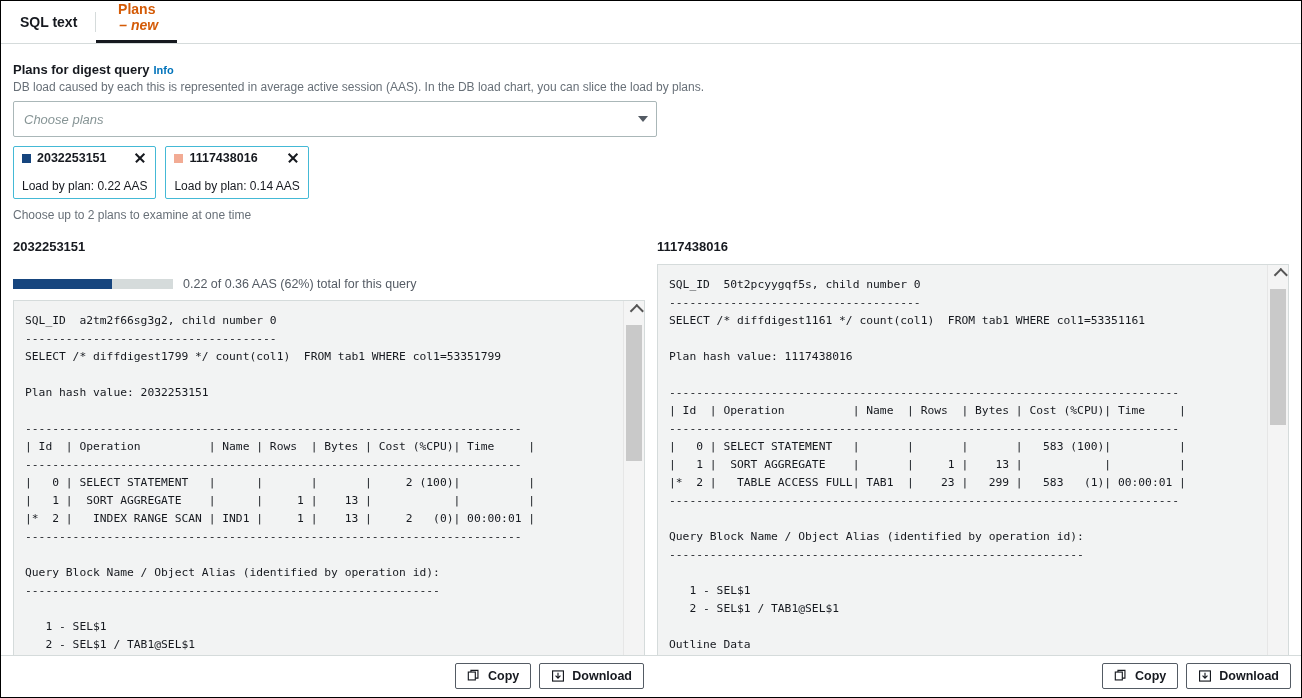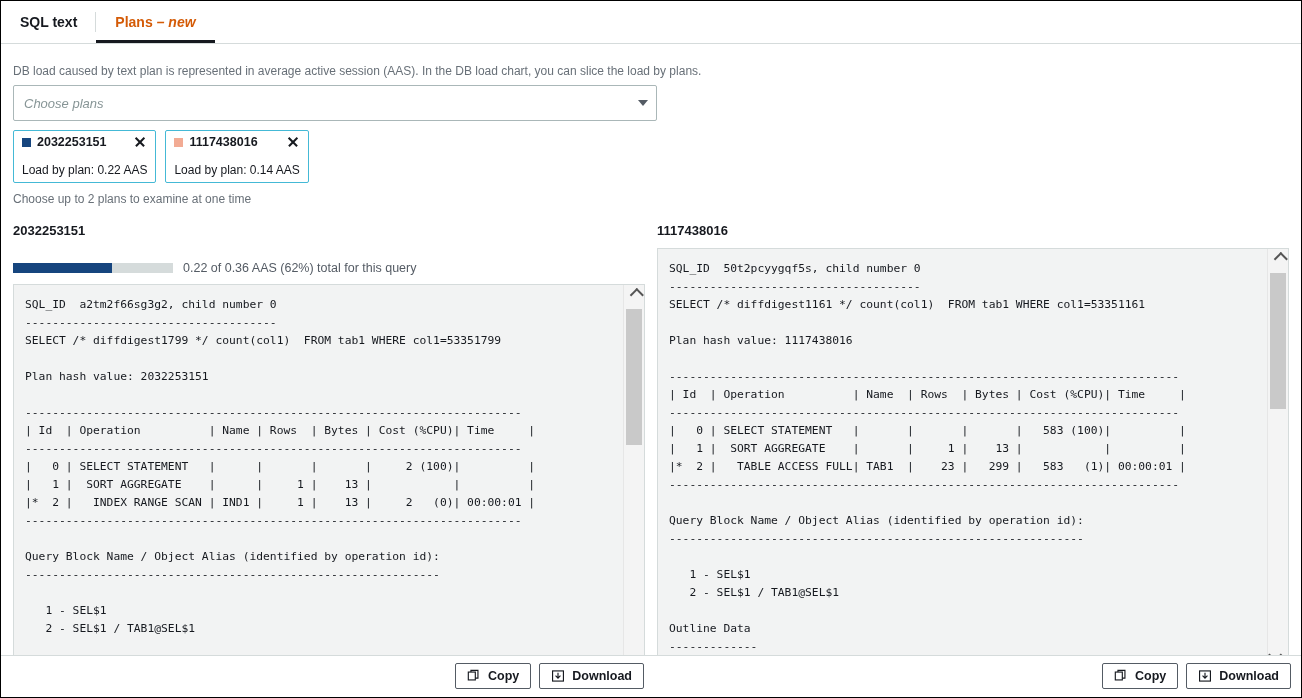--- a/index.html
+++ b/index.html
@@ -50,20 +50,21 @@
     position: absolute;
     right: 0;
     top: 11px;
     bottom: 11px;
     width: 1px;
     background: #d5dbdb;
   }
   .tab.active {
     color: #d45b07;
     box-shadow: inset 0 -3px 0 #16191f;
+    flex-direction: column;
   }
   .tab .newtag {
     font-style: italic;
     color: #d45b07;
     margin-left: 4px;
   }
 
   
   .section {
     padding: 18px 12px 0 12px;
@@ -331,21 +332,24 @@
     <div class="tab sep">
       <span>SQL text</span>
     </div>
     <div class="tab active">
       <span>Plans</span>
       <span class="newtag">– new</span>
     </div>
   </div>
 
   <div class="section">
-    <div class="sec-desc">DB load caused by text plan is represented in average active session (AAS). In the DB load chart, you can slice the load by plans.</div>
+    <div class="sec-title">
+      <span>Plans for digest query</span><span class="info">Info</span>
+    </div>
+    <div class="sec-desc">DB load caused by each this is represented in average active session (AAS). In the DB load chart, you can slice the load by plans.</div>
 
     <div class="multiselect">
       <span class="ph">Choose plans</span>
       <span class="caret"></span>
     </div>
 
     <div class="chips">
       <div class="chip">
         <div class="chip-top">
           <span class="chip-swatch" id="sw0" style="background: rgb(22, 69, 126);"></span>

